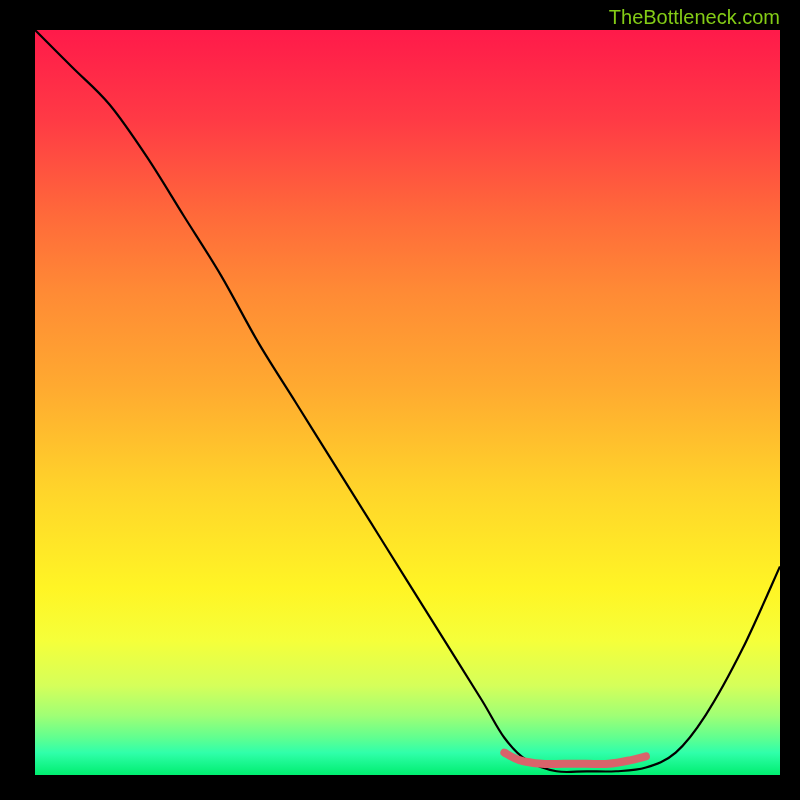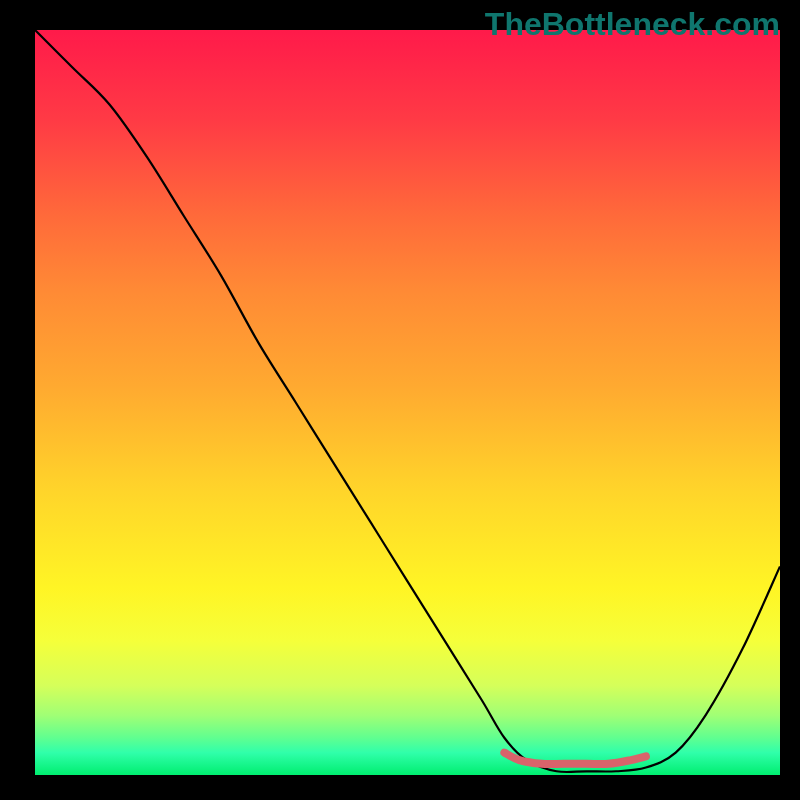--- a/index.html
+++ b/index.html
@@ -1,17 +1,17 @@
 <!DOCTYPE html>
 <html><head>
   <meta charset="utf-8">
   <style>
     * { margin: 0; padding: 0; box-sizing: border-box; }
     body { width: 800px; height: 800px; overflow: hidden; background: #000; position: relative; font-family: Arial, sans-serif; }
-    .watermark { position: absolute; top: 6px; right: 20px; color: #0f766e; font-size: 32px; font-weight: bold; z-index: 10; }
+    .watermark { position: absolute; top: 6px; right: 20px; color: #84cc16; font-size: 20px; font-weight: normal; z-index: 10; }
     .chart-area { position: absolute; left: 35px; top: 30px; width: 745px; height: 745px; }
     .gradient-bg { position: absolute; left: 0; top: 0; width: 100%; height: 100%; background: linear-gradient(to bottom, 
       #ff1a4a 0%, 
       #ff3a45 12%, 
       #ff6a3a 25%, 
       #ff8a35 35%, 
       #ffaa30 48%, 
       #ffd52a 62%, 
       #fff525 75%, 
       #f5ff3a 82%, 

